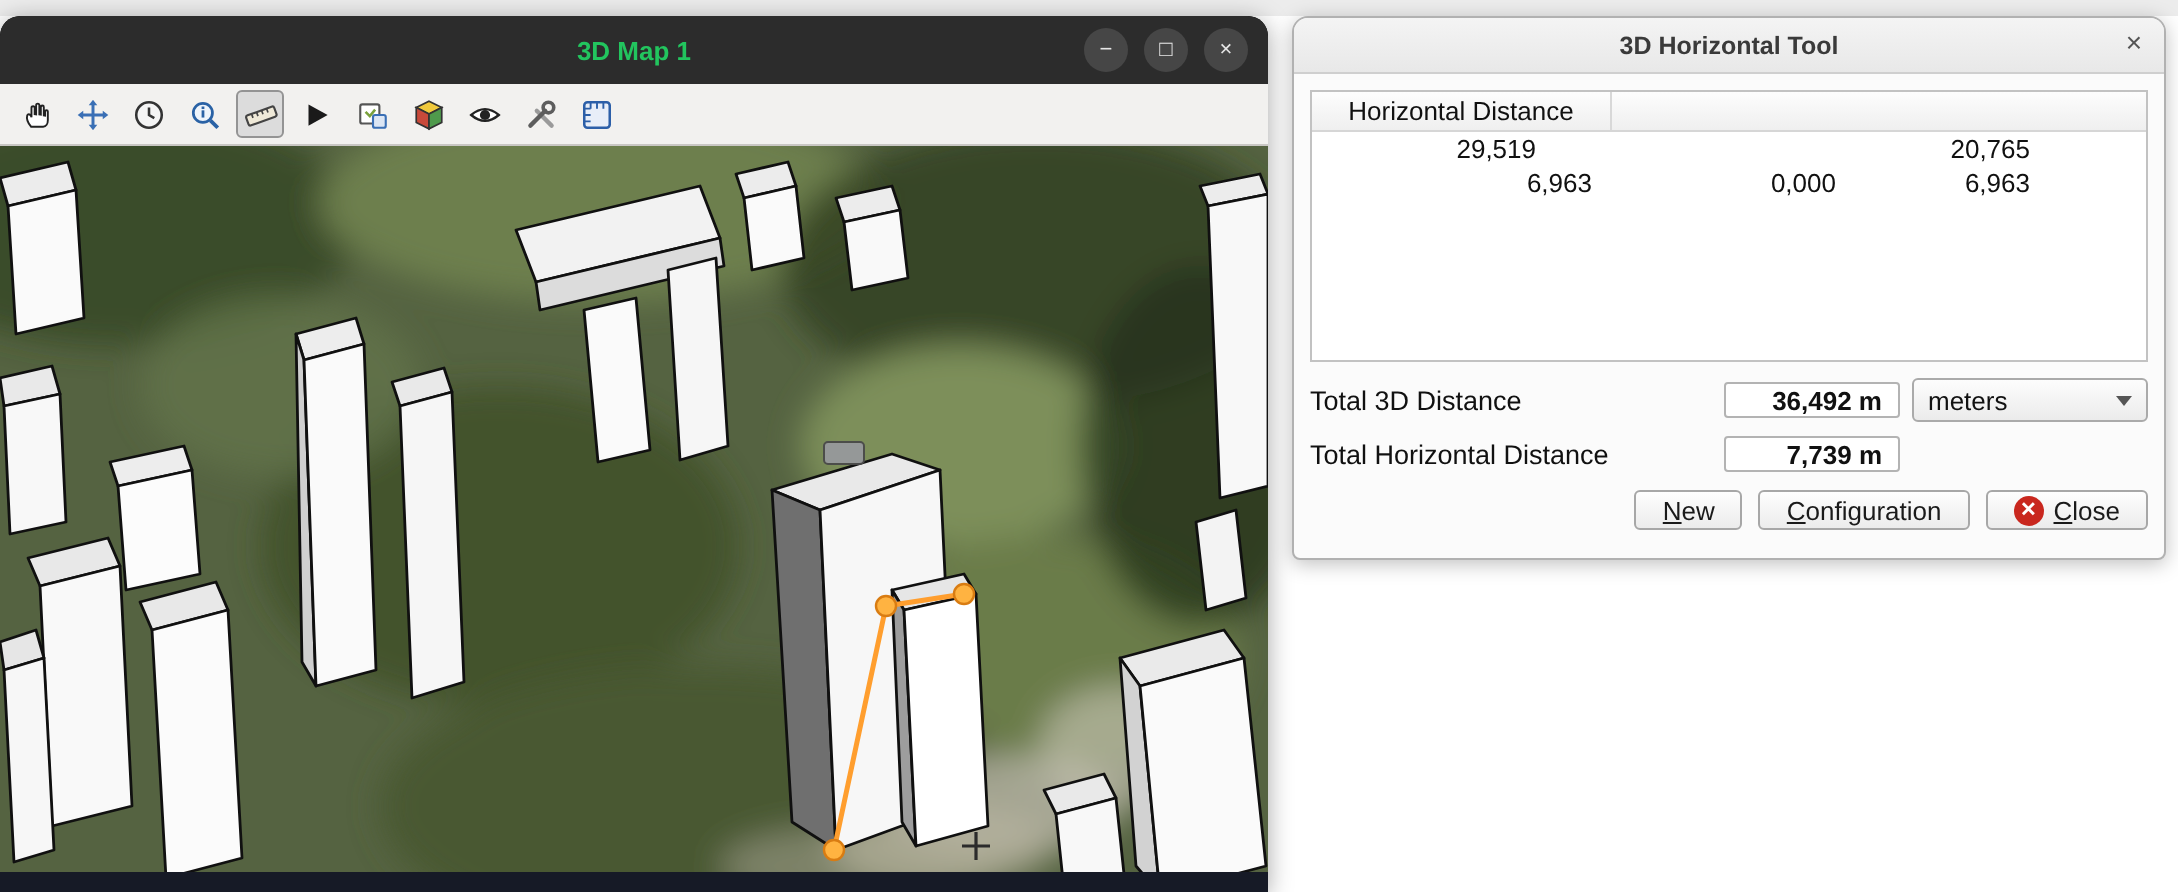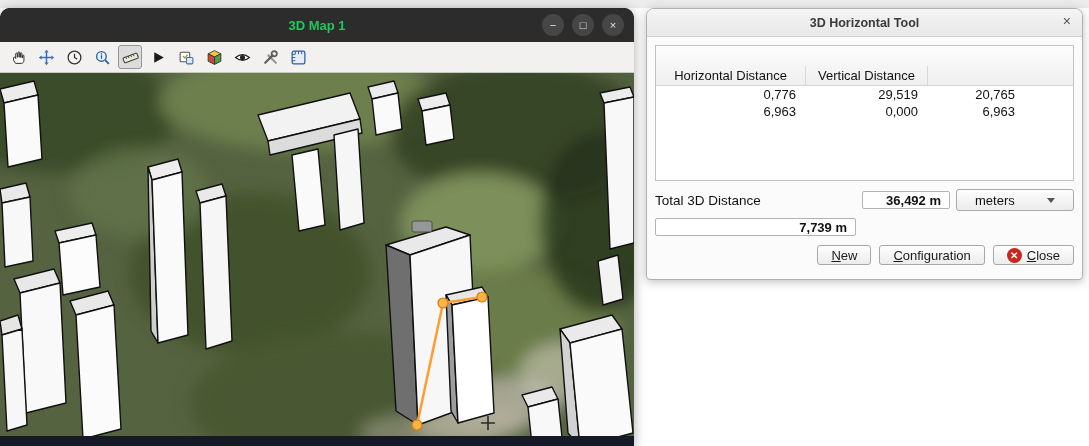--- a/index.html
+++ b/index.html
@@ -50,41 +50,41 @@
     display:flex; align-items:center; justify-content:center;
   }
   .dialog-title { font-size:12.5px; font-weight:bold; color:#3a3a3a; }
   .dialog-close { position:absolute; right:11px; top:5px; font-size:14px; color:#555; line-height:1; }
   .dialog-body { padding:8px; }
 
   .mtable { border:1px solid #c2c2c2; background:#ffffff; height:136px; font-size:13px; color:#111; overflow:hidden; }
   .mtable-header { display:flex; background:linear-gradient(#fdfdfd,#efefef); border-bottom:1px solid #d6d6d6; }
   .hcell { padding:2px 6px; border-right:1px solid #d8d8d8; white-space:nowrap; }
   .c1 { width:150px; } .c2 { width:122px; } .c3 { flex:1; border-right:none; }
-  .hcell.c1, .hcell.c2 { text-align:center;margin-top:20px; }
+  .hcell.c1, .hcell.c2 { text-align:center; }
   .hcell.c3 { text-align:right; padding-right:6px; }
   .mrow { display:flex; }
   .cell { padding:1px 6px; white-space:nowrap; }
   .cell.c1 { text-align:right; padding-right:10px; }
   .cell.c2 { text-align:right; padding-right:10px; }
   .cell.c3 { text-align:right; padding-right:58px; }
 
   .totals {
     display:grid; grid-template-columns:1fr 88px 118px; gap:7px 6px;
     margin-top:8px; align-items:center; font-size:13.5px; color:#111;
   }
   .total-label { white-space:nowrap; }
   .value-box {
     border:1px solid #b3b3b3; border-radius:2px; background:#fff; height:18px;
     display:flex; align-items:center; justify-content:flex-end; padding:0 8px;
     font-weight:bold; font-size:13px;
   }
   .combo {
     border:1px solid #aaaaaa; border-radius:3px; background:linear-gradient(#fdfdfd,#ebebeb);
-    height:22px; display:flex; align-items:center; padding:0 18px; font-size:13px;
+    height:22px; display:flex; align-items:center; padding:0 7px; font-size:13px;
   }
   .combo-arrow {
     margin-left:auto; width:0; height:0;
     border-left:4px solid transparent; border-right:4px solid transparent; border-top:5px solid #555;
   }
   .btn-row { display:flex; justify-content:flex-end; gap:8px; margin-top:9px; }
   .btn {
     height:20px; padding:0 13px; border:1px solid #a7a7a7; border-radius:3px;
     background:linear-gradient(#fefefe,#ececec); font-size:13px; color:#1a1a1a;
     display:flex; align-items:center; gap:5px; white-space:nowrap;
@@ -275,41 +275,40 @@
 <div class="dialog">
   <div class="dialog-titlebar">
     <span class="dialog-title">3D Horizontal Tool</span>
     <span class="dialog-close">×</span>
   </div>
   <div class="dialog-body">
 
     <div class="mtable">
       <div class="mtable-header">
         <div class="hcell c1">Horizontal Distance</div>
-        <div class="hcell c2">Vertical Distance</div>
       </div>
       <div class="mrow">
-        <div class="cell c1">0,776</div>
         <div class="cell c2">29,519</div>
         <div class="cell c3">20,765</div>
       </div>
       <div class="mrow">
         <div class="cell c1">6,963</div>
         <div class="cell c2">0,000</div>
         <div class="cell c3">6,963</div>
       </div>
     </div>
 
     <div class="totals">
       <div class="total-label">Total 3D Distance</div>
       <div class="value-box">36,492 m</div>
       <div class="combo">
         <span>meters</span>
         <span class="combo-arrow"></span>
       </div>
+      <div class="total-label">Total Horizontal Distance</div>
       <div class="value-box">7,739 m</div>
       <div></div>
     </div>
 
     <div class="btn-row">
       <button class="btn">
         <span><span class="ak">N</span><span>ew</span></span>
       </button>
       <button class="btn">
         <span><span class="ak">C</span><span>onfiguration</span></span>

